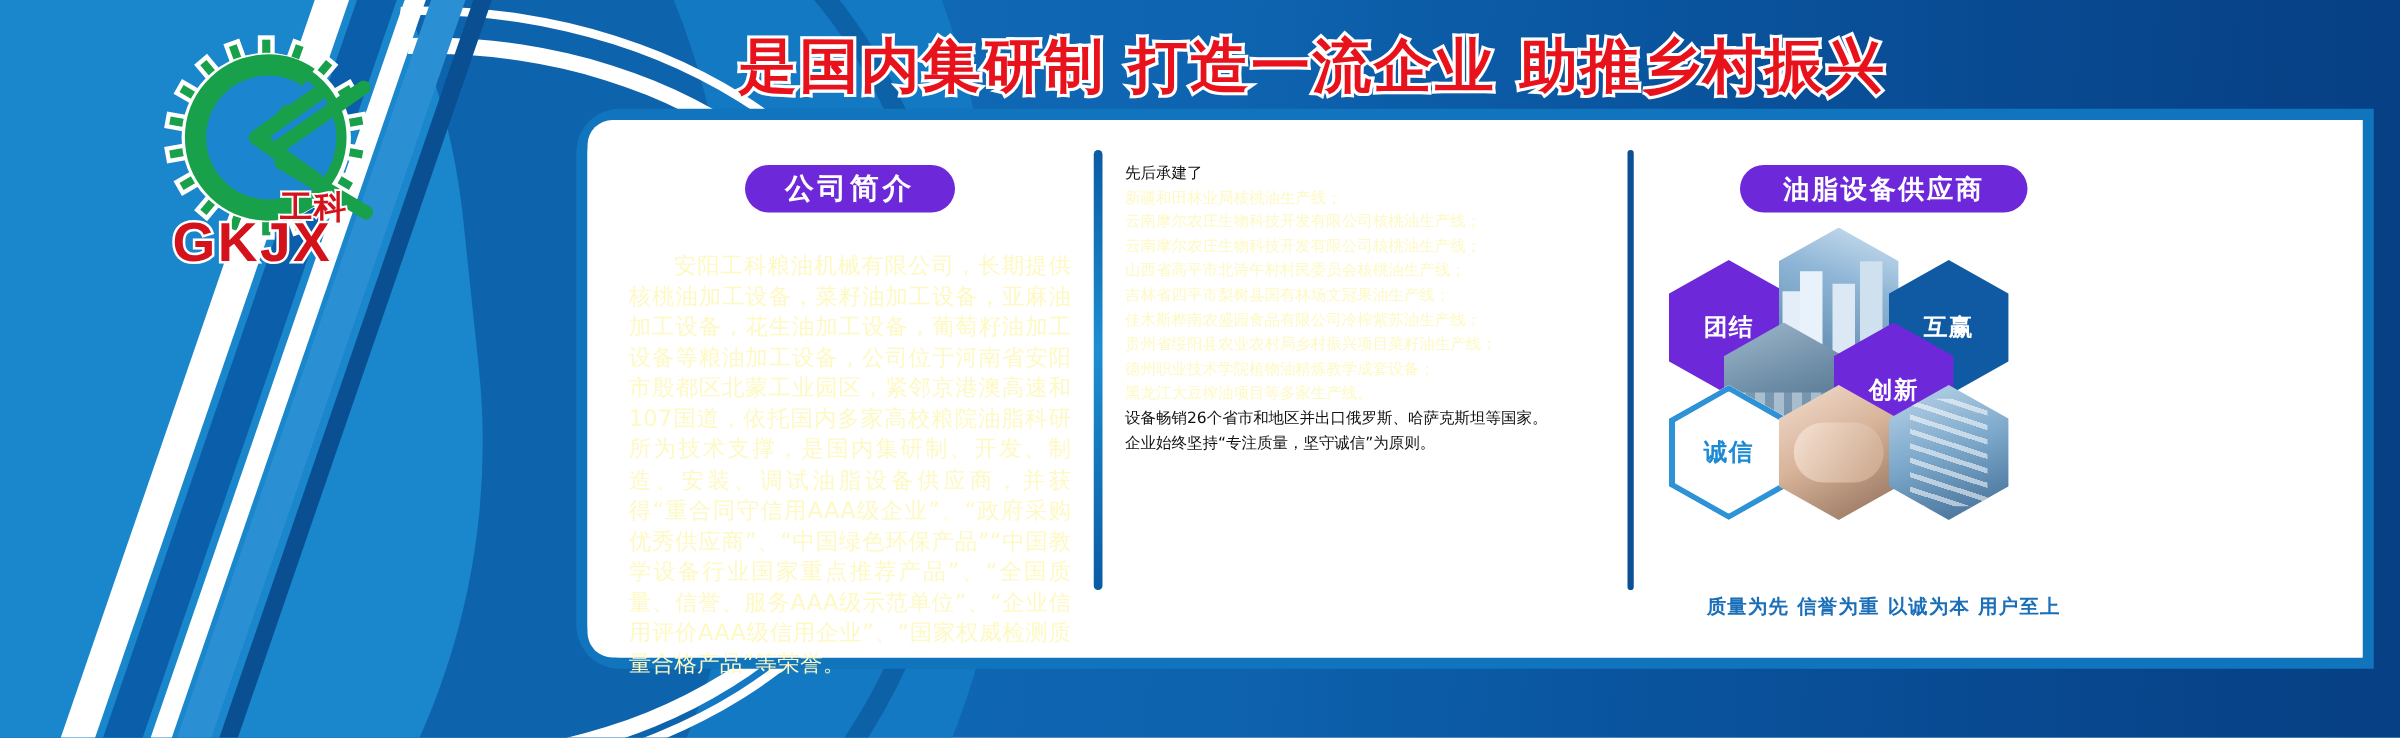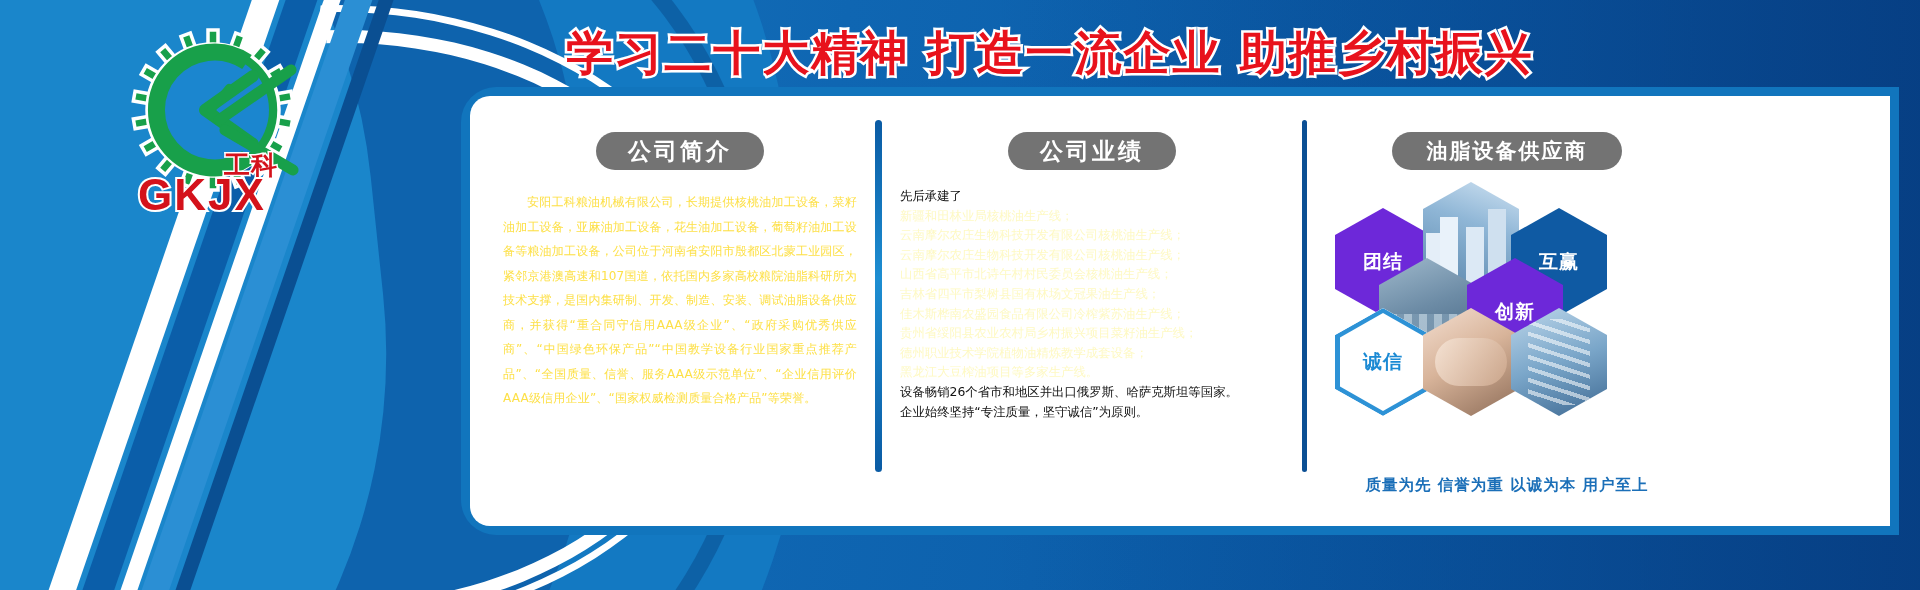--- a/index.html
+++ b/index.html
@@ -79,26 +79,26 @@
   
   .panels{position:absolute;left:485px;top:112px;width:1395px;height:398px;display:flex;}
   .panel{position:relative;height:100%;box-sizing:border-box;}
   .p1{width:390px;padding:0 14px;}
   .p2{width:420px;padding:0 14px;}
   .p3{width:400px;padding:0 14px;}
   .divider{width:7px;height:352px;margin-top:8px;background:linear-gradient(180deg,#0a5ba4,#1d8ed2 45%,#0a5ba4);border-radius:4px;}
   .divider.thin{width:5px;background:#0b4f94;}
 
   .pill{margin:20px auto 0;display:block;width:168px;height:38px;line-height:38px;
-    background:#737373;border-radius:19px;color:#ffffff;text-align:center;
+    background:#6d28d9;border-radius:19px;color:#ffffff;text-align:center;
     font-size:23px;font-weight:bold;letter-spacing:3px;
     font-family:"DejaVu Sans",sans-serif;}
   .pill.wide{width:230px;font-size:21px;letter-spacing:2px;}
 
-  .body1{margin-top:20px;font-size:12px;line-height:24.5px;color:#fde047;
+  .body1{margin-top:31px;font-size:18px;line-height:24.5px;color:#fef9c3;
     text-align:justify;text-indent:2em;font-family:"DejaVu Sans",sans-serif;
     letter-spacing:.2px;padding:0 4px;}
 
   .body2{margin-top:16px;font-size:12.4px;line-height:19.6px;color:#111111;
     font-family:"DejaVu Sans",sans-serif;padding:0 4px;}
   .body2 .lead{color:#111111;}
   .body2 .red{color:#fef9c3;}
   .body2 .tail{color:#111111;}
   .body2 div{white-space:nowrap;}
 
@@ -206,37 +206,36 @@
         <path d="M 16 -22 L -2 0 L 16 22" fill="none" stroke="#18a04a" stroke-width="8" stroke-linecap="round" stroke-linejoin="round"></path>
 
         <path d="M 6 10 L 78 -40" fill="none" stroke="#18a04a" stroke-width="11" stroke-linecap="round"></path>
         <path d="M 12 20 L 80 60" fill="none" stroke="#18a04a" stroke-width="11" stroke-linecap="round"></path>
       </g>
     </svg>
   </div>
   <div class="logo-cn">工科</div>
   <div class="logo-en">GKJX</div>
 
-  <div class="headline">学习二十大精神  打造一流企业  助推乡村振兴</div>
+  <div class="headline">是国内集研制  打造一流企业  助推乡村振兴</div>
 
   <div class="card">
     <div class="card-inner"></div>
   </div>
 
   <div class="panels">
 
     <div class="panel p1">
       <div class="pill">公司简介</div>
       <div class="body1">安阳工科粮油机械有限公司，长期提供核桃油加工设备，菜籽油加工设备，亚麻油加工设备，花生油加工设备，葡萄籽油加工设备等粮油加工设备，公司位于河南省安阳市殷都区北蒙工业园区，紧邻京港澳高速和107国道，依托国内多家高校粮院油脂科研所为技术支撑，是国内集研制、开发、制造、安装、调试油脂设备供应商，并获得“重合同守信用AAA级企业”、“政府采购优秀供应商”、“中国绿色环保产品”“中国教学设备行业国家重点推荐产品”、“全国质量、信誉、服务AAA级示范单位”、“企业信用评价AAA级信用企业”、“国家权威检测质量合格产品”等荣誉。</div>
     </div>
 
     <div class="divider"></div>
 
     <div class="panel p2">
-      <div class="pill">公司业绩</div>
       <div class="body2">
         <div class="lead">先后承建了</div>
         <div class="red">新疆和田林业局核桃油生产线；</div>
         <div class="red">云南摩尔农庄生物科技开发有限公司核桃油生产线；</div>
         <div class="red">云南摩尔农庄生物科技开发有限公司核桃油生产线；</div>
         <div class="red">山西省高平市北诗午村村民委员会核桃油生产线；</div>
         <div class="red">吉林省四平市梨树县国有林场文冠果油生产线；</div>
         <div class="red">佳木斯桦南农盛园食品有限公司冷榨紫苏油生产线；</div>
         <div class="red">贵州省绥阳县农业农村局乡村振兴项目菜籽油生产线；</div>
         <div class="red">德州职业技术学院植物油精炼教学成套设备；</div>

